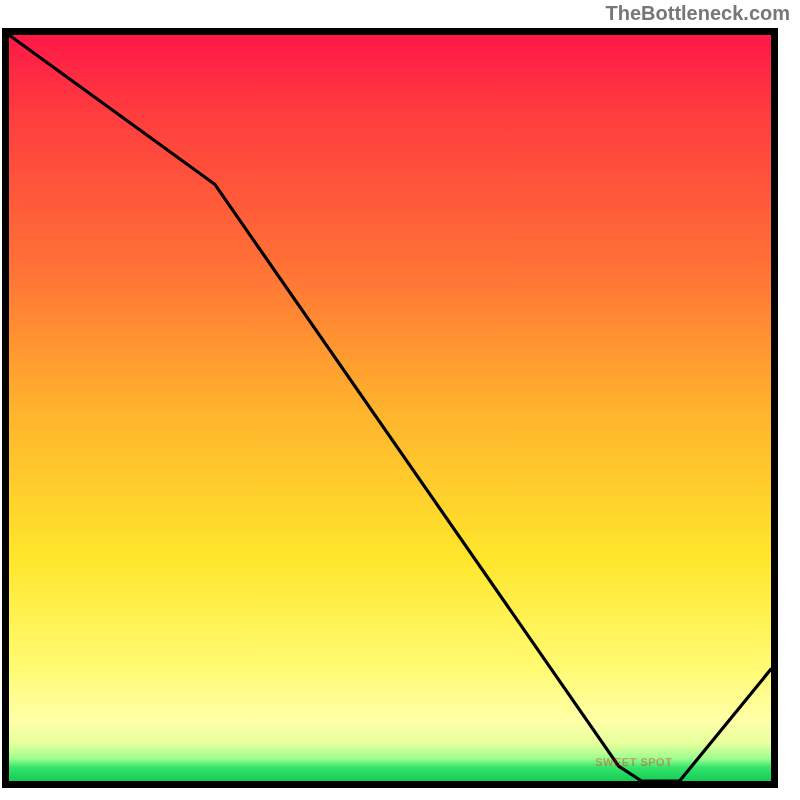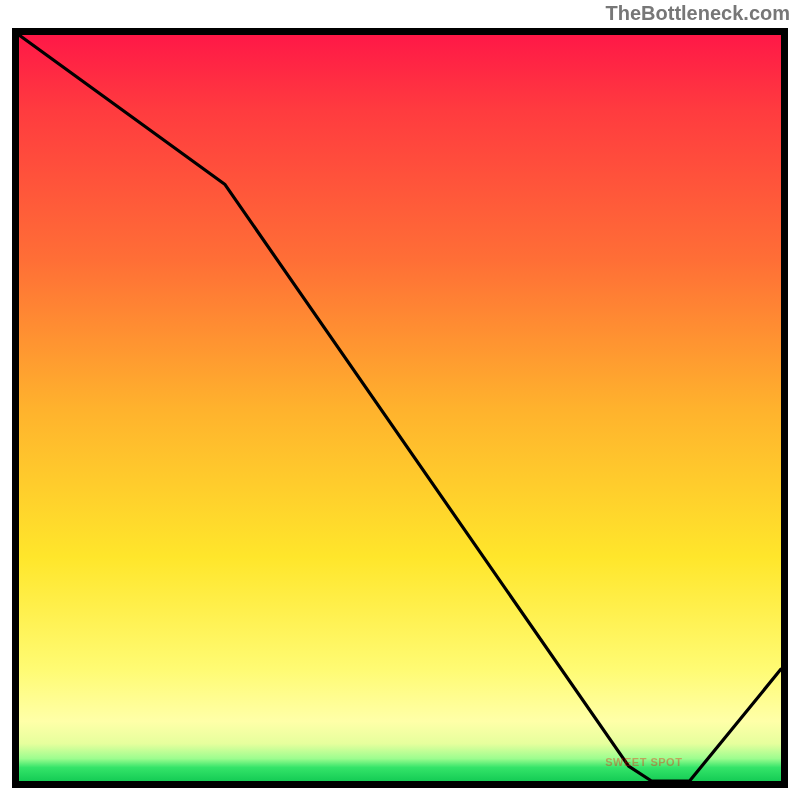--- a/index.html
+++ b/index.html
@@ -21,21 +21,21 @@
     right: 10px;
     font-family: Arial, Helvetica, sans-serif;
     font-size: 20px;
     font-weight: bold;
     color: #777;
     letter-spacing: 0px;
     user-select: none;
   }
   .plot {
     position: absolute;
-    left: 12px;
+    left: 2px;
     top: 28px;
     width: 776px;
     height: 760px;
   }
   .plot-border {
     position: absolute;
     left: 0; top: 0; right: 0; bottom: 0;
     border: 7px solid #000;
     box-sizing: border-box;
     pointer-events: none;

